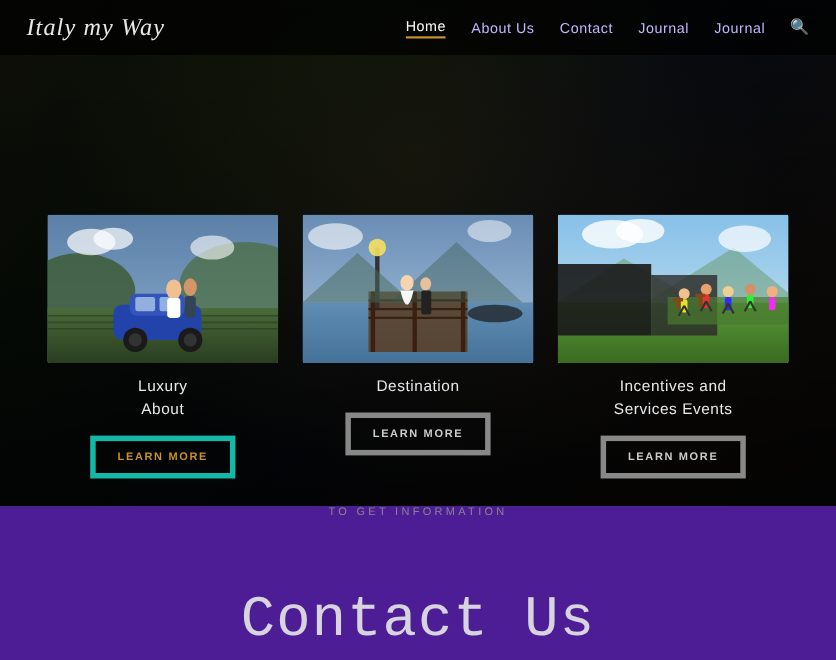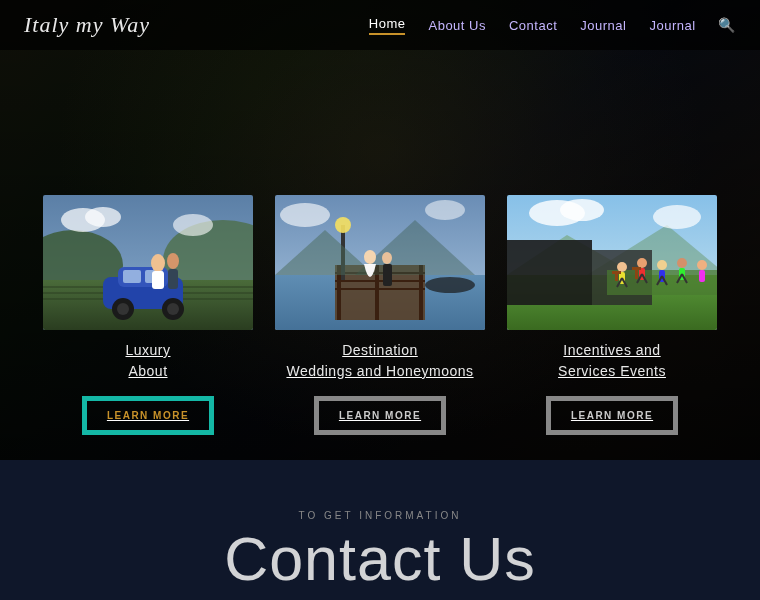--- a/index.html
+++ b/index.html
@@ -98,21 +98,20 @@
       gap: 22px;
       z-index: 5;
       padding: 0 40px;
     }
 
     .card {
       width: 210px;
       display: flex;
       flex-direction: column;
       align-items: center;
-      text-decoration: underline;
     }
 
     .card-image {
       width: 210px;
       height: 135px;
       border-radius: 2px;
       overflow: hidden;
       position: relative;
     }
 
@@ -150,41 +149,41 @@
     .card-btn-gray {
       border-color: #888;
       color: #ccc;
     }
 
     
     .bottom-section {
       position: absolute;
       bottom: 0; left: 0; right: 0;
       height: 140px;
-      background: #0f172a;
+      background: #4c1d95;
       display: flex;
       flex-direction: column;
       align-items: center;
-      justify-content: flex-end;
+      justify-content: space-between;
       padding-bottom: 10px;
       z-index: 5;
     }
 
     .bottom-label {
       font-family: Arial, sans-serif;
       font-size: 10px;
       letter-spacing: 3px;
       color: #888;
       text-transform: uppercase;
       margin-bottom: 8px;
     }
 
     .bottom-heading {
-      font-family: Liberation Sans, sans-serif;
-      font-size: 61px;
+      font-family: Liberation Mono, monospace;
+      font-size: 52px;
       color: #e8e8e8;
       font-weight: 400;
       letter-spacing: 1px;
       line-height: 1;
       opacity: 0.9;
     }
   </style>
 </head>
 <body>
 
@@ -299,21 +298,20 @@
         <rect x="108" y="69" width="9" height="22" rx="2" fill="#222"></rect>
 
         <ellipse cx="175" cy="90" rx="25" ry="8" fill="#1a1a1a" opacity="0.7"></ellipse>
 
         <ellipse cx="30" cy="20" rx="25" ry="12" fill="white" opacity="0.6"></ellipse>
         <ellipse cx="170" cy="15" rx="20" ry="10" fill="white" opacity="0.5"></ellipse>
       </svg>
     </div>
     <div class="card-title">
       <span>Destination</span><br>
-      <span>Weddings and Honeymoons</span>
     </div>
     <button class="card-btn card-btn-gray">LEARN MORE</button>
   </div>
 
   <div class="card">
     <div class="card-image">
       <svg viewBox="0 0 210 135" xmlns="http://www.w3.org/2000/svg">
         <defs>
           <linearGradient id="sky3" x1="0" y1="0" x2="0" y2="1">
             <stop offset="0%" stop-color="#87c0e8"></stop>

